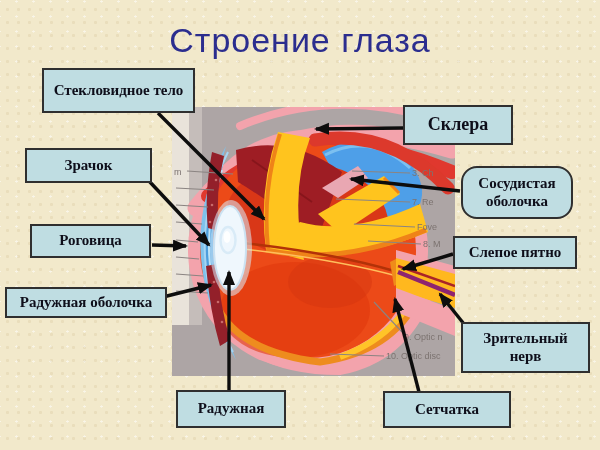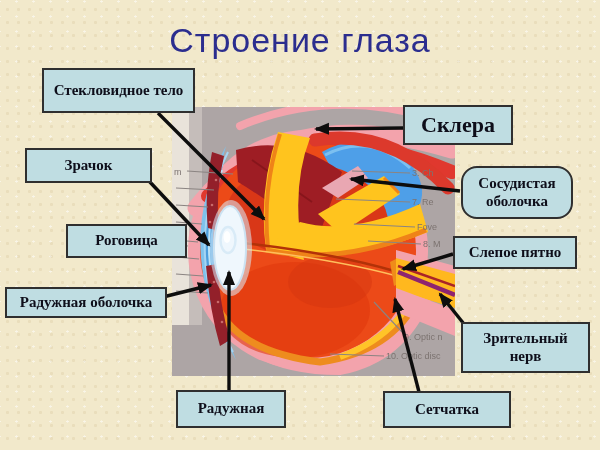--- a/index.html
+++ b/index.html
@@ -33,24 +33,24 @@
     text-align:center;
     font-family:"Liberation Serif",serif;
     font-weight:bold;
     font-size:15px;line-height:1.18;
     color:#0E0E1A;
     box-sizing:border-box;
     padding:3px 3px;
     z-index:3;
   }
   #box-vitreous{left:42px;top:68px;width:153px;height:45px;}
-  #box-sclera{left:403px;top:105px;width:110px;height:40px;font-size:22px;}
+  #box-sclera{left:403px;top:105px;width:110px;height:40px;font-size:18px;}
   #box-pupil{left:25px;top:148px;width:127px;height:35px;}
   #box-choroid{left:461px;top:166px;width:112px;height:53px;border-radius:16px;}
-  #box-cornea{left:30px;top:224px;width:121px;height:34px;margin-left:36px;}
+  #box-cornea{left:30px;top:224px;width:121px;height:34px;}
   #box-blind-spot{left:453px;top:236px;width:124px;height:33px;}
   #box-iris{left:5px;top:287px;width:162px;height:31px;}
   #box-optic-nerve{left:461px;top:322px;width:129px;height:51px;}
   #box-lens{left:176px;top:390px;width:110px;height:38px;}
   #box-retina{left:383px;top:391px;width:128px;height:37px;}
   .ann{font-family:"Liberation Sans",sans-serif;font-size:9px;fill:#7C7370;}
 </style>
 </head>
 <body>
 

